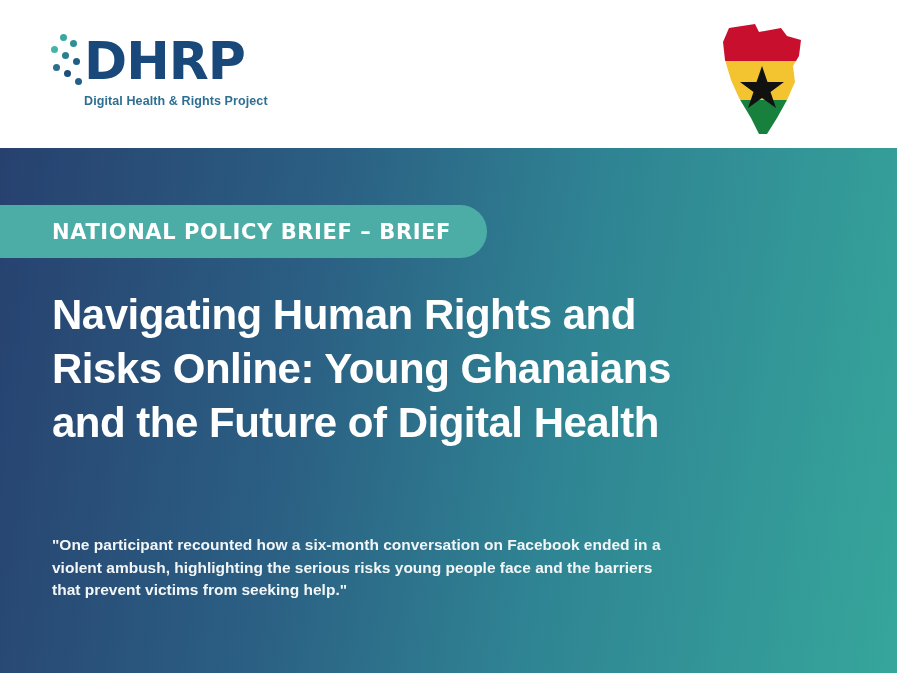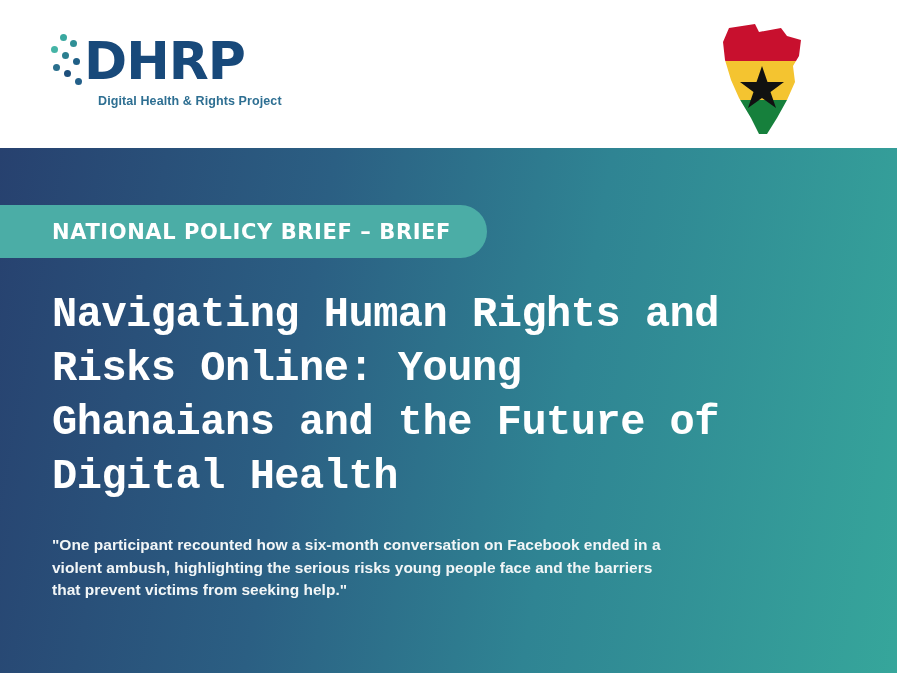--- a/index.html
+++ b/index.html
@@ -72,21 +72,21 @@
     font-family: "DejaVu Sans", sans-serif;
     font-weight: bold;
     font-size: 52px;
     line-height: 54px;
     letter-spacing: -1px;
     color: #18497a;
   }
 
   .logo-sub {
     margin-top: 6px;
-    margin-left: 50px;
+    margin-left: 36px;
     font-family: "Liberation Sans", sans-serif;
     font-weight: bold;
     font-size: 12.5px;
     letter-spacing: 0.1px;
     color: #2e6f92;
   }
 
   
   .flag-map {
     position: absolute;
@@ -126,21 +126,21 @@
     font-size: 21px;
     letter-spacing: 0.6px;
     color: #ffffff;
   }
 
   .hero-title {
     position: absolute;
     left: 52px;
     top: 140px;
     width: 680px;
-    font-family: Liberation Mono, monospace;
+    font-family: Liberation Sans, sans-serif;
     font-weight: bold;
     font-size: 42px;
     line-height: 54px;
     letter-spacing: -0.5px;
     color: #ffffff;
   }
 
   .hero-quote {
     position: absolute;
     left: 52px;

